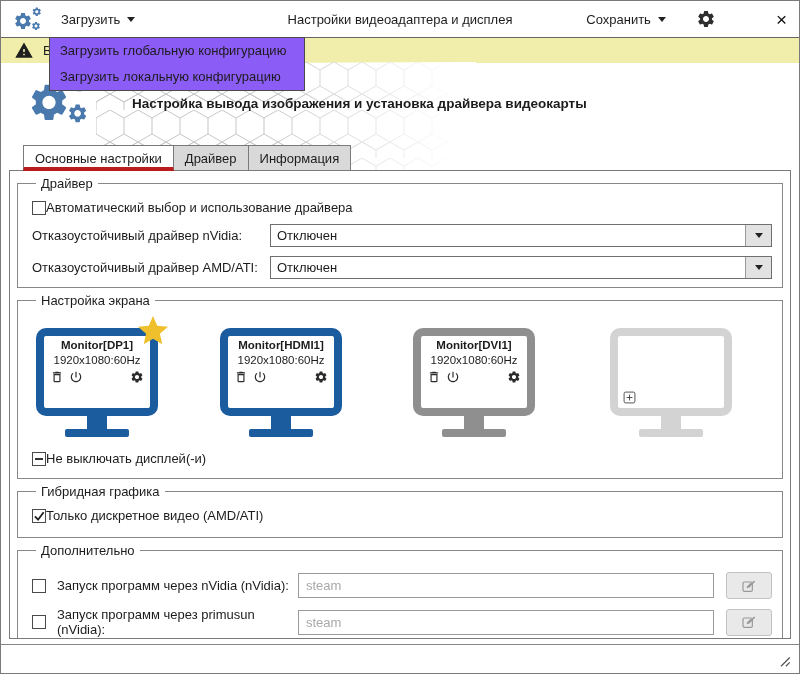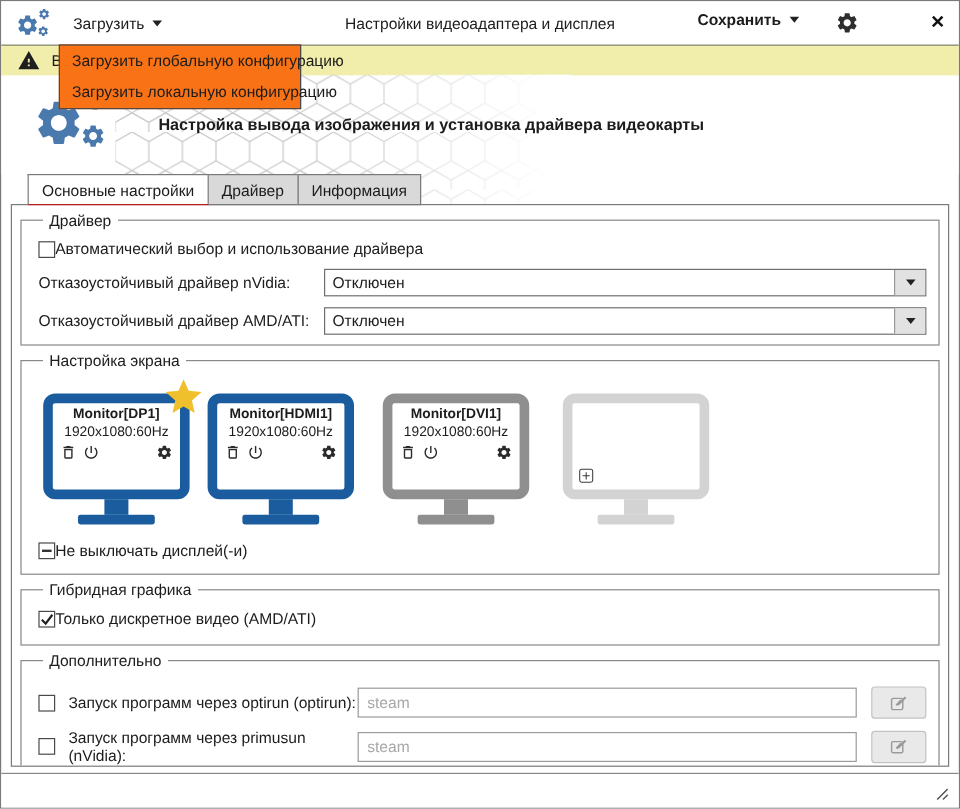--- a/index.html
+++ b/index.html
@@ -9,55 +9,55 @@
     position:relative; width:800px; height:674px;
     border:1px solid #7a7a7a; background:#fff;
     display:flex; flex-direction:column; overflow:hidden;
   }
   
   .titlebar { position:relative; height:36px; flex:0 0 36px; display:flex; align-items:center; padding:0 12px; background:#fff; z-index:5; }
   .appicon { width:30px; height:26px; color:#4a79ae; margin-right:18px; }
   .menubtn { display:flex; align-items:center; gap:7px; font-size:13px; cursor:default; }
   .tri { width:0; height:0; border-left:4px solid transparent; border-right:4px solid transparent; border-top:5px solid #222; }
   .wtitle { position:absolute; left:50%; transform:translateX(-50%); font-size:13px; white-space:nowrap; }
-  .tb-right { margin-left:auto; display:flex; align-items:flex-start; gap:30px;font-weight:bold; }
+  .tb-right { margin-left:auto; display:flex; align-items:center; gap:30px; }
   .tb-gear { width:20px; height:20px; color:#2e2e2e; }
   .minbar { width:13px; height:3px; background:#2e2e2e; margin-top:2px; }
   .closex { font-size:19px; line-height:1; color:#111; }
   
   .notice { height:26px; flex:0 0 26px; background:#f0eeaa; border-top:1px solid #666; display:flex; align-items:center; padding:0 12px; gap:8px; }
   .warnicon { width:22px; height:19px; color:#1f1f1f; }
   .notice-text { font-size:13px; }
   
-  .loadmenu { position:absolute; left:48px; top:36px; width:202px; background:#f97316; border:1px solid #4a4a4a; z-index:30; }
+  .loadmenu { position:absolute; left:48px; top:36px; width:256px; background:#8b5cf6; border:1px solid #4a4a4a; z-index:30; }
   .loadmenu .mi { font-size:13px; padding:5px 10px 6px; white-space:nowrap; }
   
   .header { position:relative; height:82px; flex:0 0 82px; background:#fff; }
   .hexbg { position:absolute; left:95px; top:-1px; width:380px; height:108px; z-index:0; pointer-events:none; }
   .logo { position:absolute; left:26px; top:7px; width:66px; height:56px; color:#4a79ae; z-index:1; }
   .tagline { position:absolute; left:120px; top:33px; font-size:13.5px; font-weight:bold; z-index:1; white-space:nowrap;padding-left:11px; }
   
   .tabs { position:relative; z-index:2; display:flex; margin:0 0 -1px 22px; height:27px; flex:0 0 26px; }
   .tab { font-size:13px; padding:5px 11px 0; border:1px solid #7a7a7a; background:#d9d9d9; margin-right:-1px; }
-  .tab.active { background:#fff; border-bottom:1px solid #b91c1c; position:relative; z-index:3; }
+  .tab.active { background:#fff; border-bottom:4px solid #b91c1c; position:relative; z-index:3; }
   
   .panel { position:relative; z-index:1; flex:1 1 auto; margin:0 8px; border:1px solid #7a7a7a; background:#fff; padding:5px 7px; overflow:hidden; }
   fieldset { border:1px solid #888; padding:6px 10px 8px; margin-bottom:5px; }
   legend { font-size:13px; padding:0 5px; margin-left:8px; }
   .cbrow { display:flex; align-items:center; font-size:13px; margin:3px 0 6px 4px; }
   .cb { width:14px; height:14px; border:1px solid #4a4a4a; background:#fff; flex:0 0 14px; position:relative; display:flex; align-items:center; justify-content:center; }
   .cb .dash { width:8px; height:2px; background:#333; }
   .cb svg { width:12px; height:12px; }
   .formrow { display:flex; align-items:center; margin:9px 0 0 4px; }
   .flabel { width:238px; font-size:13px; flex:0 0 238px; }
   .combo { flex:1; height:23px; border:1px solid #6f6f6f; background:#fff; display:flex; align-items:stretch; }
   .combo-text { flex:1; font-size:13px; padding:3px 6px; white-space:nowrap; overflow:hidden; }
   .combo-btn { width:26px; background:#e2e2e2; border-left:1px solid #9a9a9a; display:flex; align-items:center; justify-content:center; }
   
-  .monrow { display:flex; align-items:flex-start; padding:14px 0 0 8px; }
+  .monrow { display:flex; align-items:flex-start; padding:14px 0 0 8px;gap:47px; }
   .monitor { position:relative; }
   .mon-body { width:122px; height:88px; border:8px solid #1a5c9e; border-radius:10px; background:#fff; padding:3px 4px 0; position:relative; }
   .mon-name { font-size:11.5px; font-weight:bold; text-align:center; white-space:nowrap; }
   .mon-mode { font-size:11.5px; text-align:center; white-space:nowrap; margin-top:3px; }
   .mon-icons { display:flex; align-items:center; gap:5px; margin-top:4px; padding:0 2px; color:#2b2b2b; }
   .mon-icons svg { width:14px; height:14px; }
   .mon-gear { margin-left:auto; }
   .neck { width:20px; height:13px; margin:0 auto; background:#1a5c9e; }
   .base { width:64px; height:8px; border-radius:2px; margin:0 auto; background:#1a5c9e; }
   .monitor.gray .mon-body { border-color:#8f8f8f; }
@@ -310,21 +310,21 @@
         <span>Только дискретное видео (AMD/ATI)</span>
       </div>
     </fieldset>
 
     <fieldset>
       <legend>Дополнительно</legend>
 
       <div class="xrow">
         <span class="xlabel">
           <span class="cb"></span>
-          <span>Запуск программ через optirun (optirun):</span>
+          <span>Запуск программ через nVidia (nVidia):</span>
         </span>
         <input class="tinput" type="text" placeholder="steam" style="">
         <span class="editbtn">
           <svg viewBox="0 0 24 24">
               <use href="#editP"></use>
             </svg>
         </span>
       </div>
 
       <div class="xrow">

